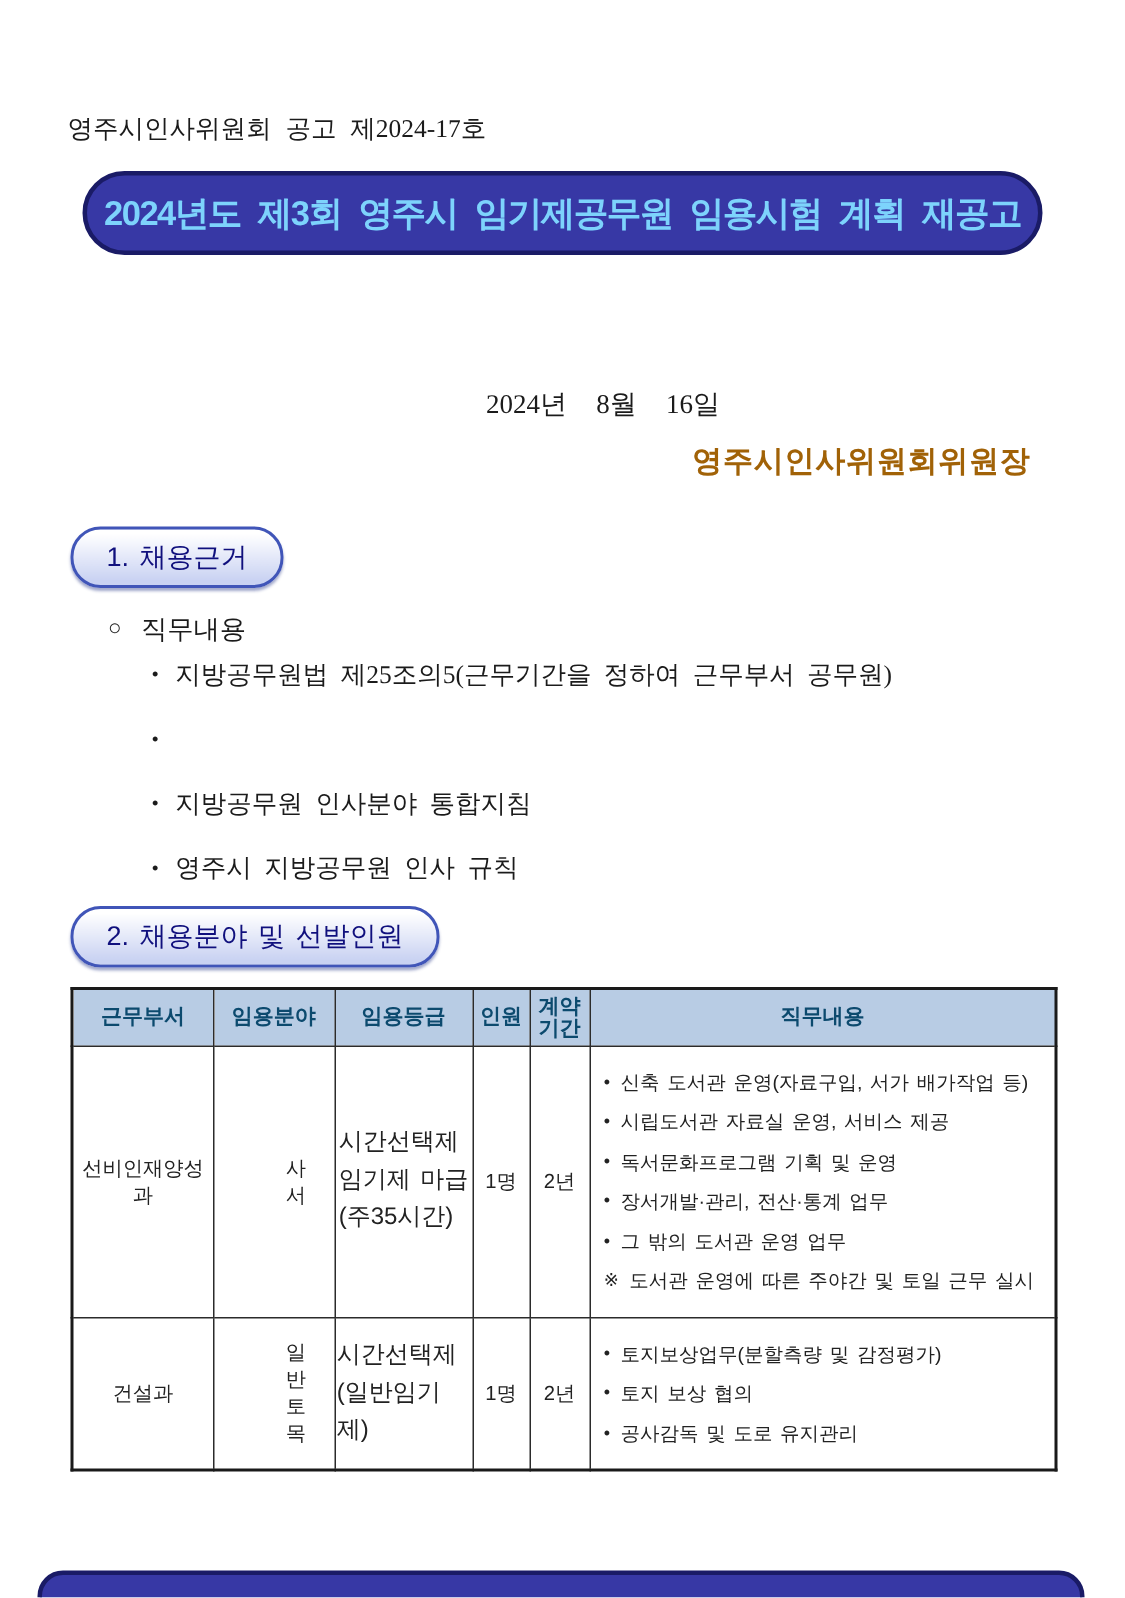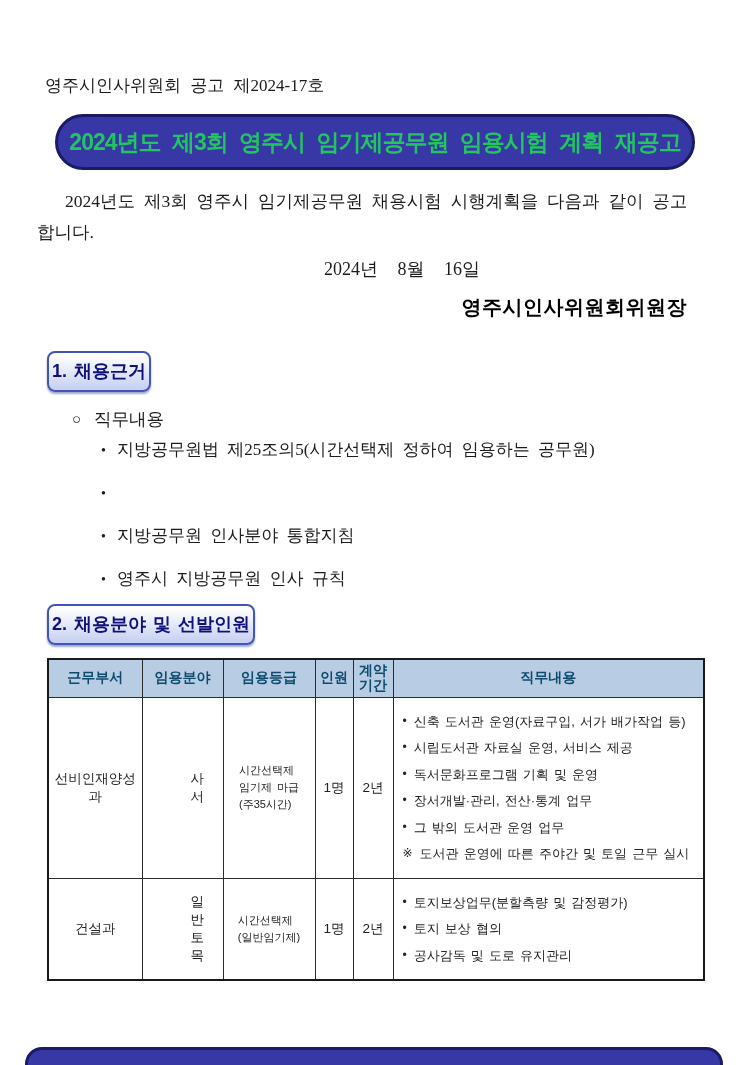--- a/index.html
+++ b/index.html
@@ -6,38 +6,38 @@
   .page{
     position:relative;width:750px;height:1065px;margin:0 auto;background:#ffffff;
     overflow:hidden;color:#1b1b1b;
     font-family:"Liberation Serif","DejaVu Serif",serif;
   }
   .docnum{position:absolute;left:45px;top:74px;font-size:17px;word-spacing:5px;}
   .banner{
     position:absolute;left:55px;top:114px;width:640px;height:56px;box-sizing:border-box;
     background:var(--banner-fill,#3738a5);border:3px solid var(--banner-border,#1a1b66);
     border-radius:28px;display:flex;align-items:center;justify-content:center;
-    color:#22c55e;font-family:"Liberation Sans","DejaVu Sans",sans-serif;
+    color:#7dd3fc;font-family:"Liberation Sans","DejaVu Sans",sans-serif;
     font-weight:800;font-size:23px;letter-spacing:-1px;word-spacing:6px;white-space:nowrap;
   }
   .intro{
     position:absolute;left:37px;top:186px;width:680px;
     font-size:17.5px;line-height:31px;white-space:pre-line;text-indent:1.6em;word-spacing:4.5px;
   }
   .dateline{position:absolute;left:0;top:257px;width:100%;text-align:center;font-size:18px;white-space:pre;word-spacing:2px;margin-left:27px;}
   .signer{
     position:absolute;right:63px;top:294px;font-size:20px;font-weight:800;letter-spacing:0.5px;
-    font-family:"Liberation Sans","DejaVu Sans",sans-serif;color:#000000;
+    font-family:"Liberation Sans","DejaVu Sans",sans-serif;color:#a16207;
   }
   .pill{
     position:absolute;left:47px;box-sizing:border-box;
-    border:2px solid var(--pill-border,#4055b8);border-radius:8px;
+    border:2px solid var(--pill-border,#4055b8);border-radius:20px;
     background:linear-gradient(#ffffff 8%,#c9d2f2 92%);
-    padding:6px 3px 7px;color:var(--pill-text,#10107d);
-    font-family:"Liberation Sans","DejaVu Sans",sans-serif;font-weight:700;font-size:18px;
+    padding:6px 22px 7px;color:var(--pill-text,#10107d);
+    font-family:"Liberation Sans","DejaVu Sans",sans-serif;font-weight:400;font-size:18px;
     box-shadow:0 2px 2px rgba(46,62,140,.45);word-spacing:2px;white-space:nowrap;
   }
   .pill1{top:351px}
   .pill2{top:604px}
   .oline{position:absolute;left:72px;top:407px;font-size:17.5px;word-spacing:4px;display:flex;align-items:center;}
   .omark{font-size:15px;margin-right:13px;}
   .blist{position:absolute;left:101px;top:440px;width:600px;}
   .bitem{display:flex;margin-bottom:22px;font-size:17px;word-spacing:4px;line-height:20px;}
   .bmark{font-size:14px;margin-right:11px;margin-top:1px;}
   table.recruit{
@@ -49,60 +49,58 @@
     background:var(--th-bg,#b8cce4);font-size:14px;font-weight:700;line-height:1.12;
     white-space:pre-line;padding:2px 0;color:#0c4a6e;
   }
   tr.hr{height:38px}
   tr.r1{height:176px}
   tr.r2{height:100px}
   .recruit td{vertical-align:middle;font-size:13.5px;color:#222;word-spacing:2px;}
   td.c{text-align:center;padding:0 1px;}
   .justifyfield{text-align:justify;text-align-last:justify;padding:0 4px;margin-left:43px;}
   td.grade{text-align:center;}
-  .gradeblock{display:inline-block;text-align:left;white-space:pre-line;line-height:1.55;font-size:11px;}
+  .gradeblock{display:inline-block;text-align:left;white-space:pre-line;line-height:1.55;font-size:16px;}
   td.duties{padding:6px 2px 6px 9px;}
   .duty{display:flex;margin:9px 0;font-size:13px;line-height:1.35;word-spacing:1.5px;}
   .dmark{margin-right:7px;font-size:12px;flex:0 0 auto;}
   .bottombar{
     position:absolute;left:25px;top:1047px;width:698px;height:40px;box-sizing:border-box;
     background:var(--banner-fill,#3738a5);border:3px solid var(--banner-border,#1a1b66);border-radius:17px;
   }
 </style>
 </head>
 <body>
 
 <div class="page">
 
   <div class="docnum">영주시인사위원회 공고 제2024-17호</div>
 
   <div class="banner">
     <span>2024년도 제3회 영주시 임기제공무원 임용시험 계획 재공고</span>
   </div>
 
-  <div class="intro">2024년도 제3회 영주시 임기제공무원 채용시험 시행계획을 다음과 같이 공고
-합니다.</div>
 
   <div class="dateline">2024년   8월   16일</div>
 
   <div class="signer">영주시인사위원회위원장</div>
 
   <div class="pill pill1">
     <span>1. 채용근거</span>
   </div>
 
   <div class="oline">
     <span class="omark">○</span>
     <span>직무내용</span>
   </div>
 
   <div class="blist">
     <div class="bitem">
       <span class="bmark">•</span>
-      <span>지방공무원법 제25조의5(시간선택제 정하여 임용하는 공무원)</span>
+      <span>지방공무원법 제25조의5(근무기간을 정하여 근무부서 공무원)</span>
     </div>
     <div class="bitem">
       <span class="bmark">•</span>
     </div>
     <div class="bitem">
       <span class="bmark">•</span>
       <span>지방공무원 인사분야 통합지침</span>
     </div>
     <div class="bitem">
       <span class="bmark">•</span>

